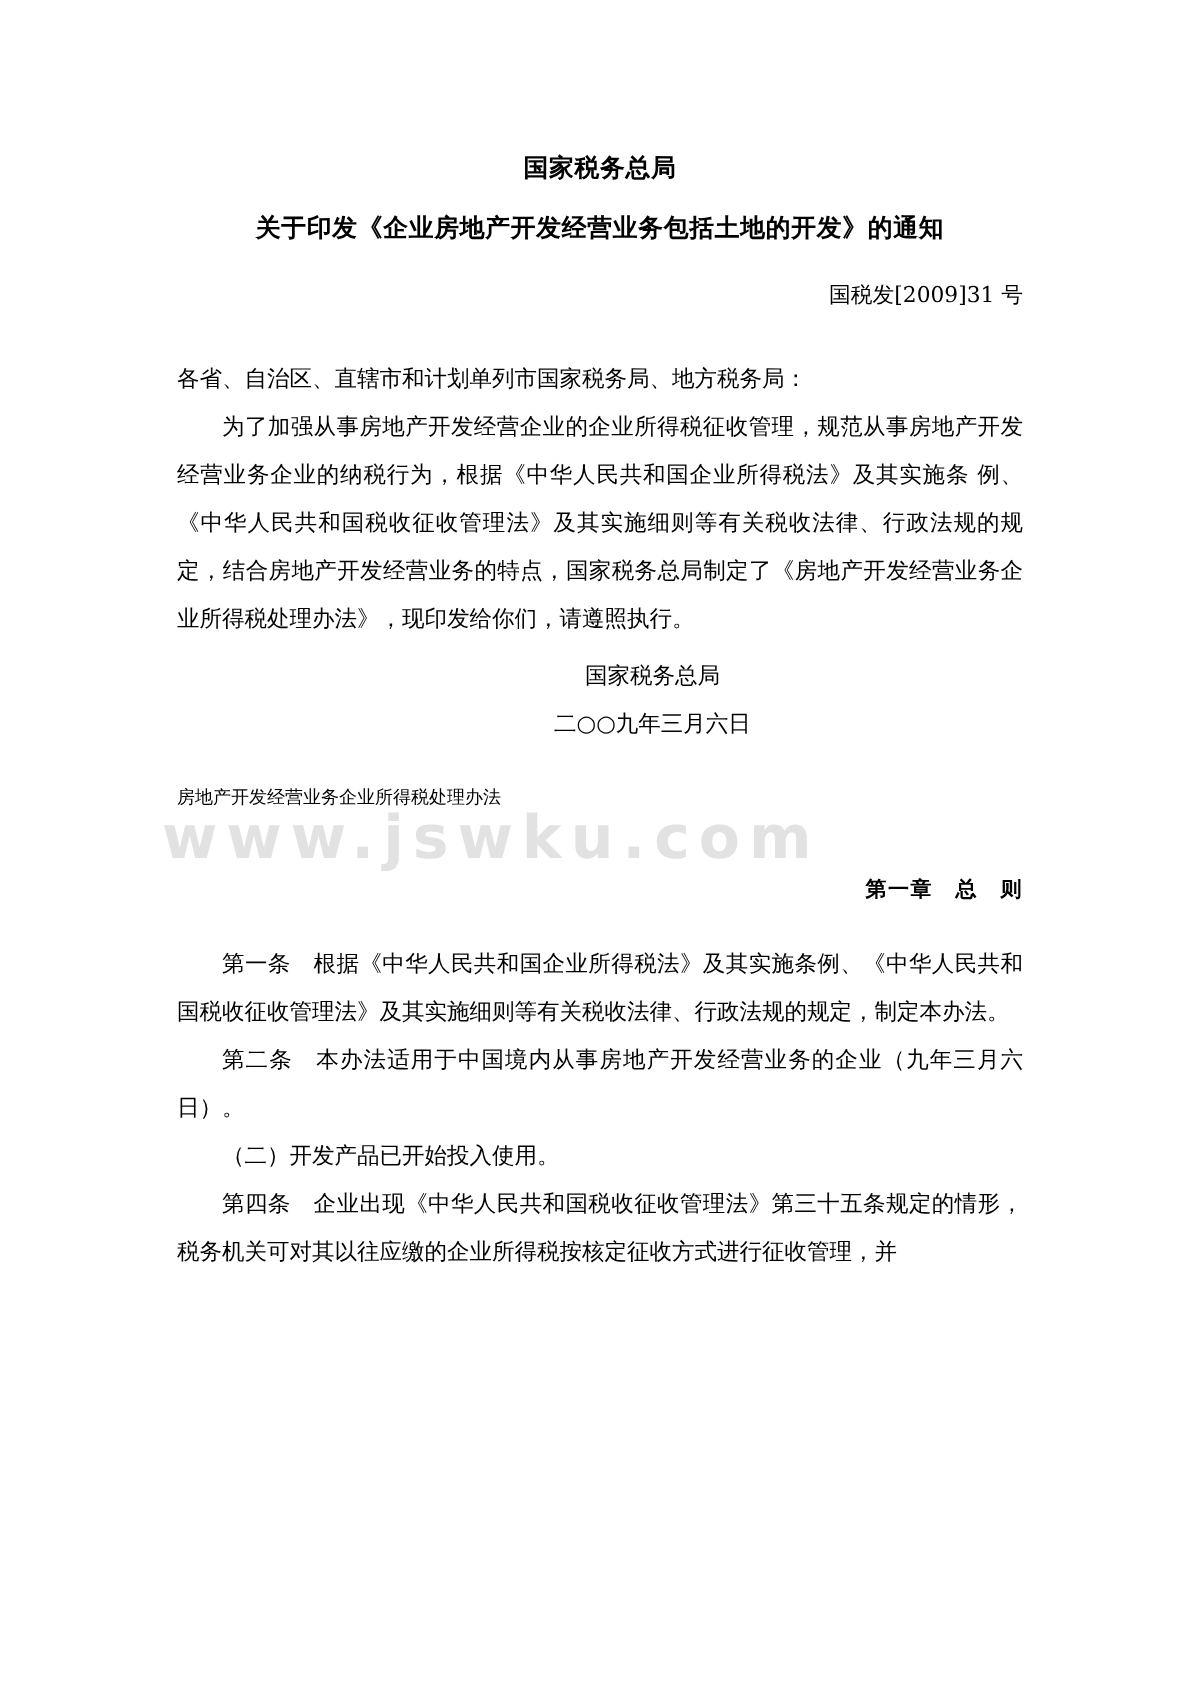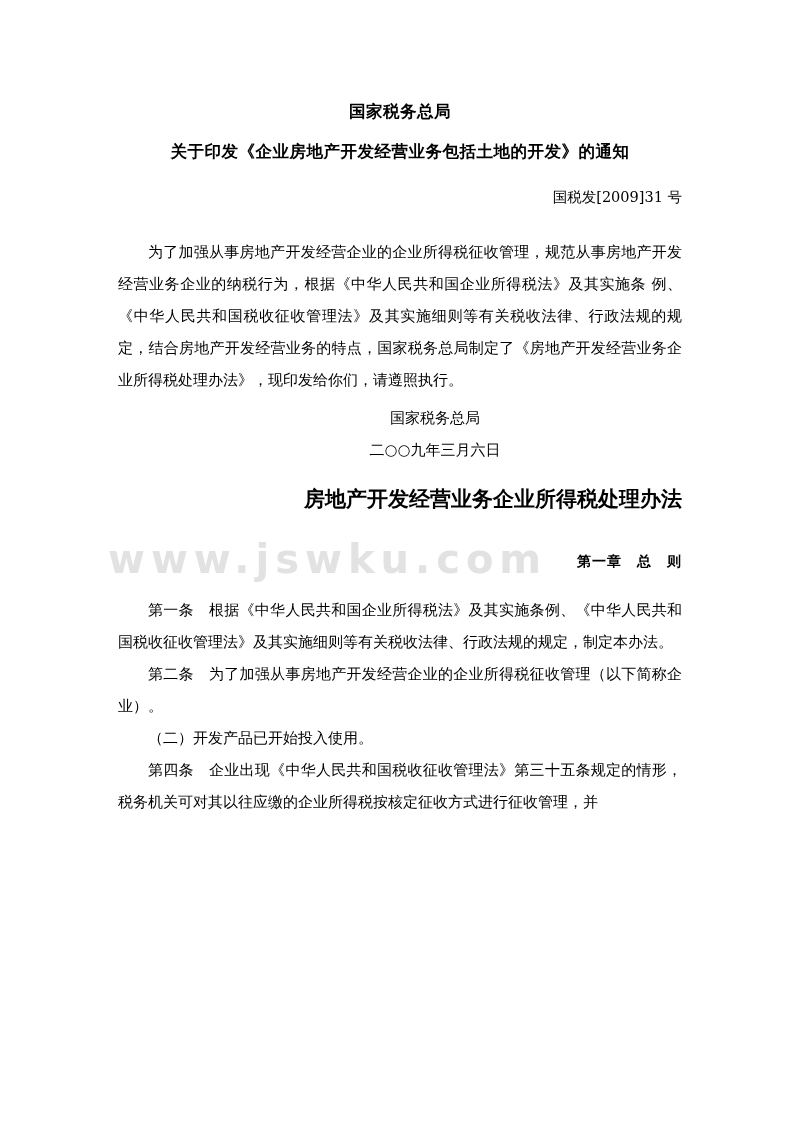--- a/index.html
+++ b/index.html
@@ -73,24 +73,24 @@
   .spacer-20 { height: 20px; }
   .spacer-6 { height: 6px; }
   .sign {
     font-family: "DejaVu Serif", "Liberation Serif", serif;
     font-size: 15px;
     line-height: 32px;
     text-align: center;
     padding-left: 70px;
   }
   .heading-main {
-    text-align: right;
+    text-align: left;
     font-family: "DejaVu Sans", "Liberation Sans", sans-serif;
-    font-weight: bold;
-    font-size: 21px;
+    font-weight: normal;
+    font-size: 12px;
     line-height: 46px;
     margin-top: 10px;
   }
   .heading-chapter {
     text-align: right;
     font-family: "DejaVu Sans", "Liberation Sans", sans-serif;
     font-weight: bold;
     font-size: 14px;
     line-height: 46px;
     letter-spacing: 1px;
@@ -110,35 +110,36 @@
 
   <div class="content">
 
     <div class="title-line">国家税务总局</div>
     <div class="title-line">关于印发《企业房地产开发经营业务包括土地的开发》的通知</div>
 
     <div class="doc-number">国税发[2009]31 号</div>
 
     <div class="spacer-20"></div>
 
+    <p class="para flush">各省、自治区、直辖市和计划单列市国家税务局、地方税务局：</p>
 
     <p class="para indent">为了加强从事房地产开发经营企业的企业所得税征收管理，规范从事房地产开发经营业务企业的纳税行为，根据《中华人民共和国企业所得税法》及其实施条 例、《中华人民共和国税收征收管理法》及其实施细则等有关税收法律、行政法规的规定，结合房地产开发经营业务的特点，国家税务总局制定了《房地产开发经营业务企业所得税处理办法》，现印发给你们，请遵照执行。</p>
 
     <div class="spacer-6"></div>
 
     <div class="sign">国家税务总局</div>
     <div class="sign">二○○九年三月六日</div>
 
     <div class="heading-main">房地产开发经营业务企业所得税处理办法</div>
 
     <div class="heading-chapter">第一章　总　则</div>
 
     <div class="gap-after-heading"></div>
 
     <div class="body-block">
       <p class="para indent">第一条　根据《中华人民共和国企业所得税法》及其实施条例、《中华人民共和国税收征收管理法》及其实施细则等有关税收法律、行政法规的规定，制定本办法。</p>
-      <p class="para indent">第二条　为了加强从事房地产开发经营企业的企业所得税征收管理（以下简称企业）。</p>
+      <p class="para indent">第二条　本办法适用于中国境内从事房地产开发经营业务的企业（九年三月六日）。</p>
       <p class="para indent">（二）开发产品已开始投入使用。</p>
       <p class="para indent">第四条　企业出现《中华人民共和国税收征收管理法》第三十五条规定的情形，税务机关可对其以往应缴的企业所得税按核定征收方式进行征收管理，并</p>
     </div>
 
   </div>
 </div>
 
 </body></html>

